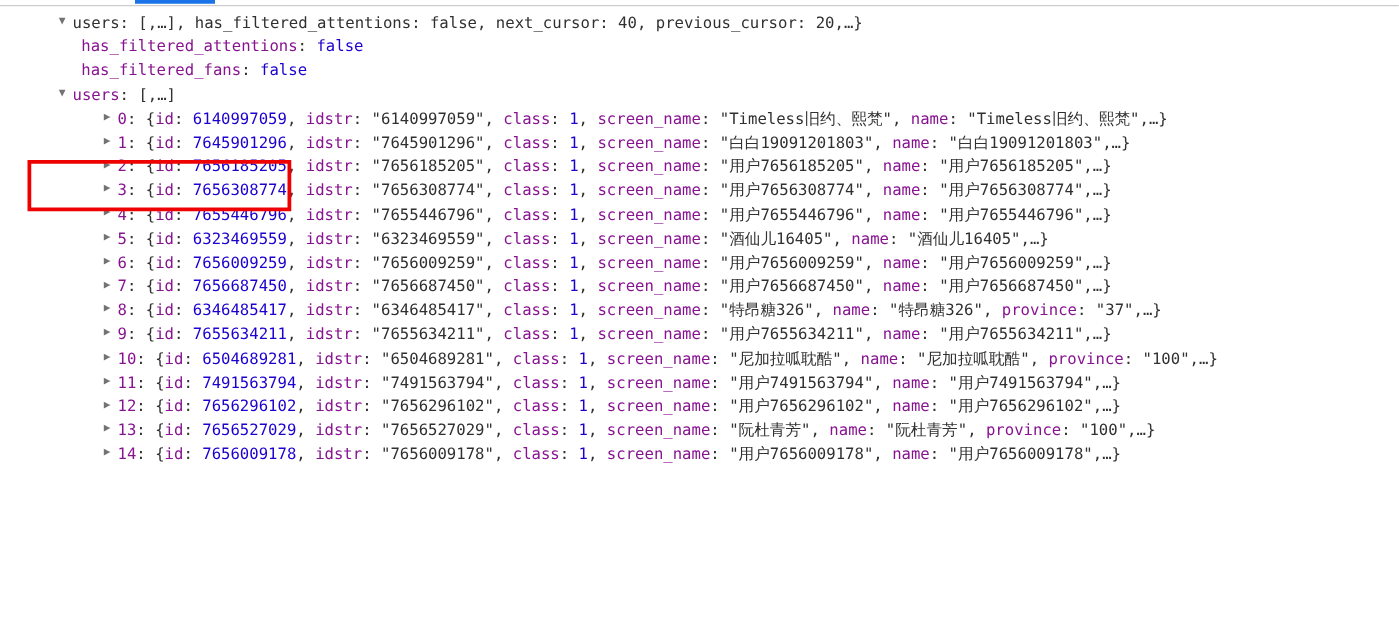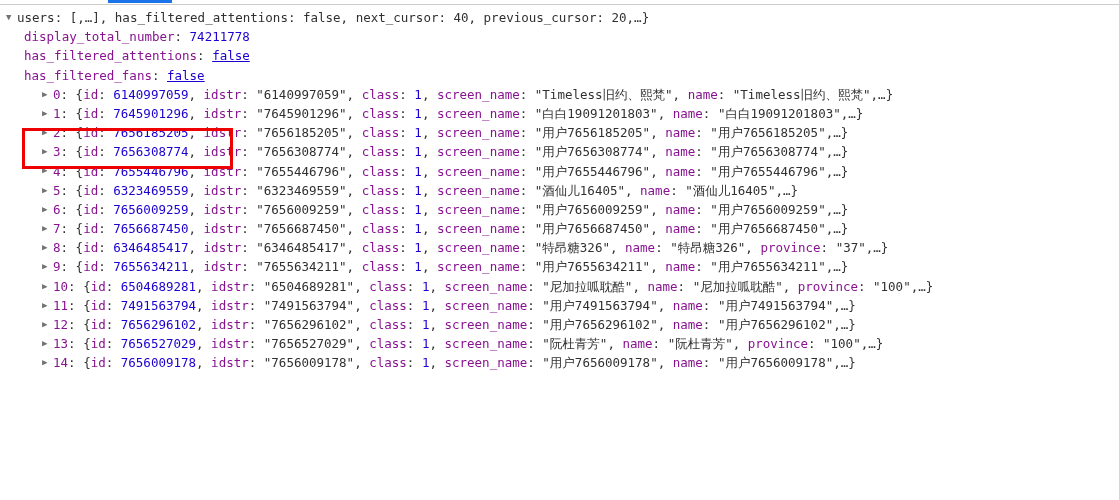--- a/index.html
+++ b/index.html
@@ -45,41 +45,42 @@
     padding: 3px 0 0 0;
     box-sizing: border-box;
     overflow: hidden;
     white-space: nowrap;
   }
   .row {
     height: 19.2px;
     line-height: 19.2px;
     white-space: nowrap;
     position: relative;
+    margin-left: 41px;
   }
   .lvl1 { padding-left: 24px; }
   .lvl1t { padding-left: 6px; }
   .lvl2 { padding-left: 42px; }
 
   .tri {
     display: inline-block;
     width: 11px;
     color: #737373;
     font-size: 9px;
     vertical-align: middle;
     position: relative;
     top: -1px;
   }
   .tri.closed::before { content: "\25B6"; }
   .tri.open::before   { content: "\25BC"; }
 
   .key    { color: #881391; }
   .idx    { color: #881391; }
   .num    { color: #1c00cf; }
-  .bool   { color: #1c00cf; text-decoration: underline; }
+  .bool   { color: #1c00cf; }
   .str    { color: #303030; }
   .punct  { color: #303030; }
   .ellip  { color: #303030; }
   .brace  { color: #303030; }
 
   
   .redbox {
     position: absolute;
     border: 3px solid #ee0000;
     box-sizing: border-box;
@@ -93,25 +94,27 @@
   <div class="tab-active-underline" id="tab-underline" style="left: 108px; width: 64px; background: rgb(26, 115, 232);"></div>
 </div>
 
 <div class="json-tree" id="json-tree">
 
   <div class="row lvl1t">
     <span class="tri open"></span><span class="brace">users: [,…], has_filtered_attentions: false, next_cursor: 40, previous_cursor: 20,…}</span>
   </div>
 
   <div id="props-host">
-      <div class="row lvl1"><span class="key">display_total_number</span><span class="punct">: </span><span class="num">74211778</span></div>
       <div class="row lvl1"><span class="key">has_filtered_attentions</span><span class="punct">: </span><span class="bool">false</span></div>
       <div class="row lvl1"><span class="key">has_filtered_fans</span><span class="punct">: </span><span class="bool">false</span></div>
     </div>
 
+  <div class="row lvl1t">
+    <span class="tri open"></span><span class="key">users</span><span class="punct">: </span><span class="punct">[,…]</span>
+  </div>
 
   <div id="users-host">
       <div class="row lvl2"><span class="tri closed"></span><span class="idx">0</span><span class="punct">: </span><span class="brace">{</span><span class="key">id</span><span class="punct">: </span><span class="num">6140997059</span><span class="punct">, </span><span class="key">idstr</span><span class="punct">: </span><span class="str">"6140997059"</span><span class="punct">, </span><span class="key">class</span><span class="punct">: </span><span class="num">1</span><span class="punct">, </span><span class="key">screen_name</span><span class="punct">: </span><span class="str">"Timeless旧约、熙梵"</span><span class="punct">, </span><span class="key">name</span><span class="punct">: </span><span class="str">"Timeless旧约、熙梵"</span><span class="punct">,</span><span class="ellip">…</span><span class="brace">}</span></div>
       <div class="row lvl2"><span class="tri closed"></span><span class="idx">1</span><span class="punct">: </span><span class="brace">{</span><span class="key">id</span><span class="punct">: </span><span class="num">7645901296</span><span class="punct">, </span><span class="key">idstr</span><span class="punct">: </span><span class="str">"7645901296"</span><span class="punct">, </span><span class="key">class</span><span class="punct">: </span><span class="num">1</span><span class="punct">, </span><span class="key">screen_name</span><span class="punct">: </span><span class="str">"白白19091201803"</span><span class="punct">, </span><span class="key">name</span><span class="punct">: </span><span class="str">"白白19091201803"</span><span class="punct">,</span><span class="ellip">…</span><span class="brace">}</span></div>
       <div class="row lvl2"><span class="tri closed"></span><span class="idx">2</span><span class="punct">: </span><span class="brace">{</span><span class="key">id</span><span class="punct">: </span><span class="num">7656185205</span><span class="punct">, </span><span class="key">idstr</span><span class="punct">: </span><span class="str">"7656185205"</span><span class="punct">, </span><span class="key">class</span><span class="punct">: </span><span class="num">1</span><span class="punct">, </span><span class="key">screen_name</span><span class="punct">: </span><span class="str">"用户7656185205"</span><span class="punct">, </span><span class="key">name</span><span class="punct">: </span><span class="str">"用户7656185205"</span><span class="punct">,</span><span class="ellip">…</span><span class="brace">}</span></div>
       <div class="row lvl2"><span class="tri closed"></span><span class="idx">3</span><span class="punct">: </span><span class="brace">{</span><span class="key">id</span><span class="punct">: </span><span class="num">7656308774</span><span class="punct">, </span><span class="key">idstr</span><span class="punct">: </span><span class="str">"7656308774"</span><span class="punct">, </span><span class="key">class</span><span class="punct">: </span><span class="num">1</span><span class="punct">, </span><span class="key">screen_name</span><span class="punct">: </span><span class="str">"用户7656308774"</span><span class="punct">, </span><span class="key">name</span><span class="punct">: </span><span class="str">"用户7656308774"</span><span class="punct">,</span><span class="ellip">…</span><span class="brace">}</span></div>
       <div class="row lvl2"><span class="tri closed"></span><span class="idx">4</span><span class="punct">: </span><span class="brace">{</span><span class="key">id</span><span class="punct">: </span><span class="num">7655446796</span><span class="punct">, </span><span class="key">idstr</span><span class="punct">: </span><span class="str">"7655446796"</span><span class="punct">, </span><span class="key">class</span><span class="punct">: </span><span class="num">1</span><span class="punct">, </span><span class="key">screen_name</span><span class="punct">: </span><span class="str">"用户7655446796"</span><span class="punct">, </span><span class="key">name</span><span class="punct">: </span><span class="str">"用户7655446796"</span><span class="punct">,</span><span class="ellip">…</span><span class="brace">}</span></div>
       <div class="row lvl2"><span class="tri closed"></span><span class="idx">5</span><span class="punct">: </span><span class="brace">{</span><span class="key">id</span><span class="punct">: </span><span class="num">6323469559</span><span class="punct">, </span><span class="key">idstr</span><span class="punct">: </span><span class="str">"6323469559"</span><span class="punct">, </span><span class="key">class</span><span class="punct">: </span><span class="num">1</span><span class="punct">, </span><span class="key">screen_name</span><span class="punct">: </span><span class="str">"酒仙儿16405"</span><span class="punct">, </span><span class="key">name</span><span class="punct">: </span><span class="str">"酒仙儿16405"</span><span class="punct">,</span><span class="ellip">…</span><span class="brace">}</span></div>
       <div class="row lvl2"><span class="tri closed"></span><span class="idx">6</span><span class="punct">: </span><span class="brace">{</span><span class="key">id</span><span class="punct">: </span><span class="num">7656009259</span><span class="punct">, </span><span class="key">idstr</span><span class="punct">: </span><span class="str">"7656009259"</span><span class="punct">, </span><span class="key">class</span><span class="punct">: </span><span class="num">1</span><span class="punct">, </span><span class="key">screen_name</span><span class="punct">: </span><span class="str">"用户7656009259"</span><span class="punct">, </span><span class="key">name</span><span class="punct">: </span><span class="str">"用户7656009259"</span><span class="punct">,</span><span class="ellip">…</span><span class="brace">}</span></div>
       <div class="row lvl2"><span class="tri closed"></span><span class="idx">7</span><span class="punct">: </span><span class="brace">{</span><span class="key">id</span><span class="punct">: </span><span class="num">7656687450</span><span class="punct">, </span><span class="key">idstr</span><span class="punct">: </span><span class="str">"7656687450"</span><span class="punct">, </span><span class="key">class</span><span class="punct">: </span><span class="num">1</span><span class="punct">, </span><span class="key">screen_name</span><span class="punct">: </span><span class="str">"用户7656687450"</span><span class="punct">, </span><span class="key">name</span><span class="punct">: </span><span class="str">"用户7656687450"</span><span class="punct">,</span><span class="ellip">…</span><span class="brace">}</span></div>

